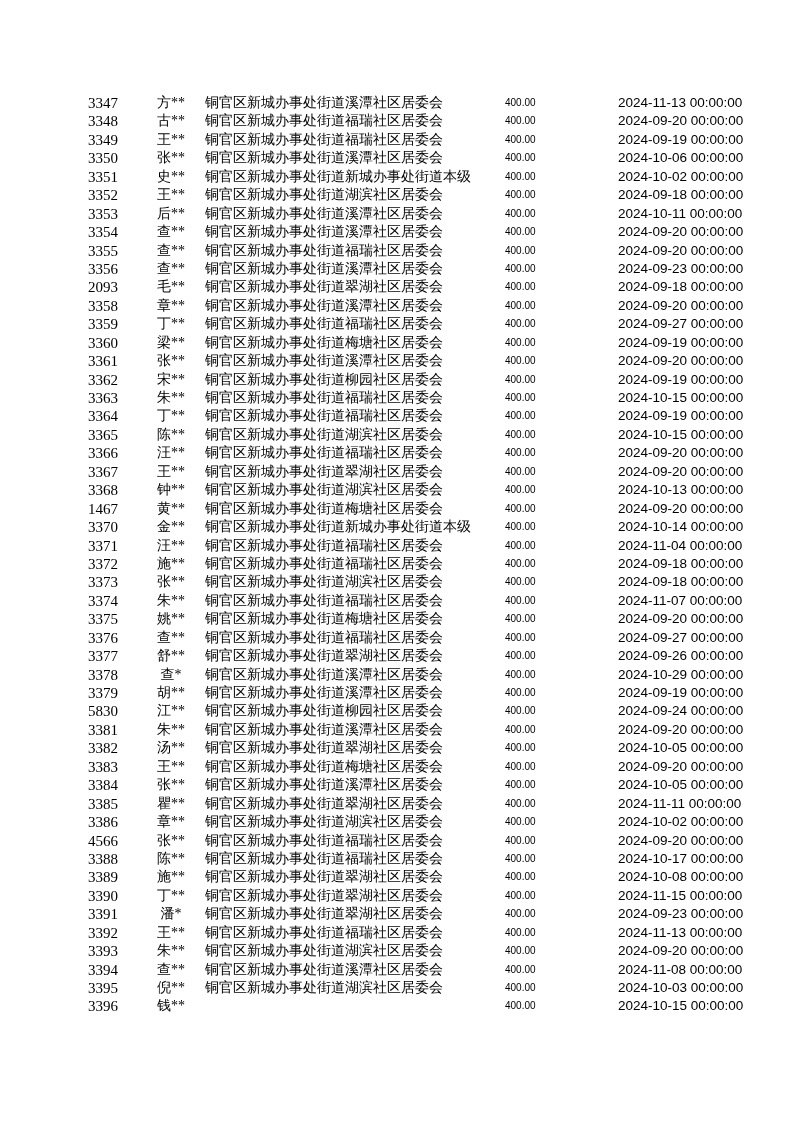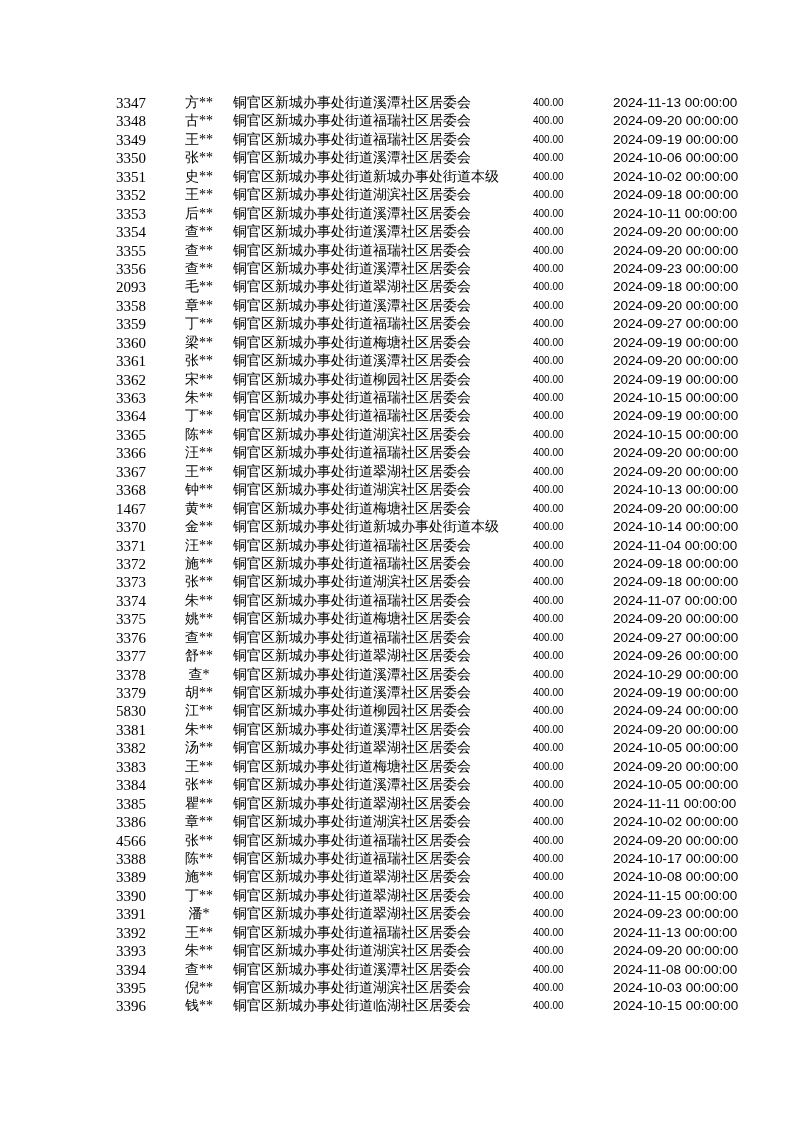--- a/index.html
+++ b/index.html
@@ -11,21 +11,20 @@
     width: 793px;
     height: 1122px;
     position: relative;
     overflow: hidden;
     color: #000000;
   }
   .page {
     position: absolute;
     inset: 0;
     background: #ffffff;
-    margin-left: 28px;
   }
   .table-body {
     position: absolute;
     top: 94px;
     left: 0;
     right: 0;
   }
   .row {
     position: relative;
     height: 18.45px;
@@ -57,21 +56,21 @@
     font-family: "Liberation Serif", serif;
     font-size: 14px;
     text-align: center;
   }
   .c-amount {
     left: 505px;
     font-family: "Liberation Sans", sans-serif;
     font-size: 10px;
   }
   .c-date {
-    left: 585px;
+    left: 618px;
     font-family: "Liberation Sans", sans-serif;
     font-size: 13.5px;
   }
 </style>
 </head>
 <body>
 
 <div class="page">
   <div class="table-body">
       <div class="row">
@@ -413,18 +412,17 @@
       <div class="row">
         <span class="cell c-id">3395</span>
         <span class="cell c-name">倪**</span>
         <span class="cell c-org">铜官区新城办事处街道湖滨社区居委会</span>
         <span class="cell c-amount">400.00</span>
         <span class="cell c-date">2024-10-03 00:00:00</span>
       </div>
       <div class="row">
         <span class="cell c-id">3396</span>
         <span class="cell c-name">钱**</span>
-        <span class="cell c-org">铜官区新城办事处街道临湖社区居委会</span>
         <span class="cell c-amount">400.00</span>
         <span class="cell c-date">2024-10-15 00:00:00</span>
       </div>
     </div>
 </div>
 
 </body></html>

